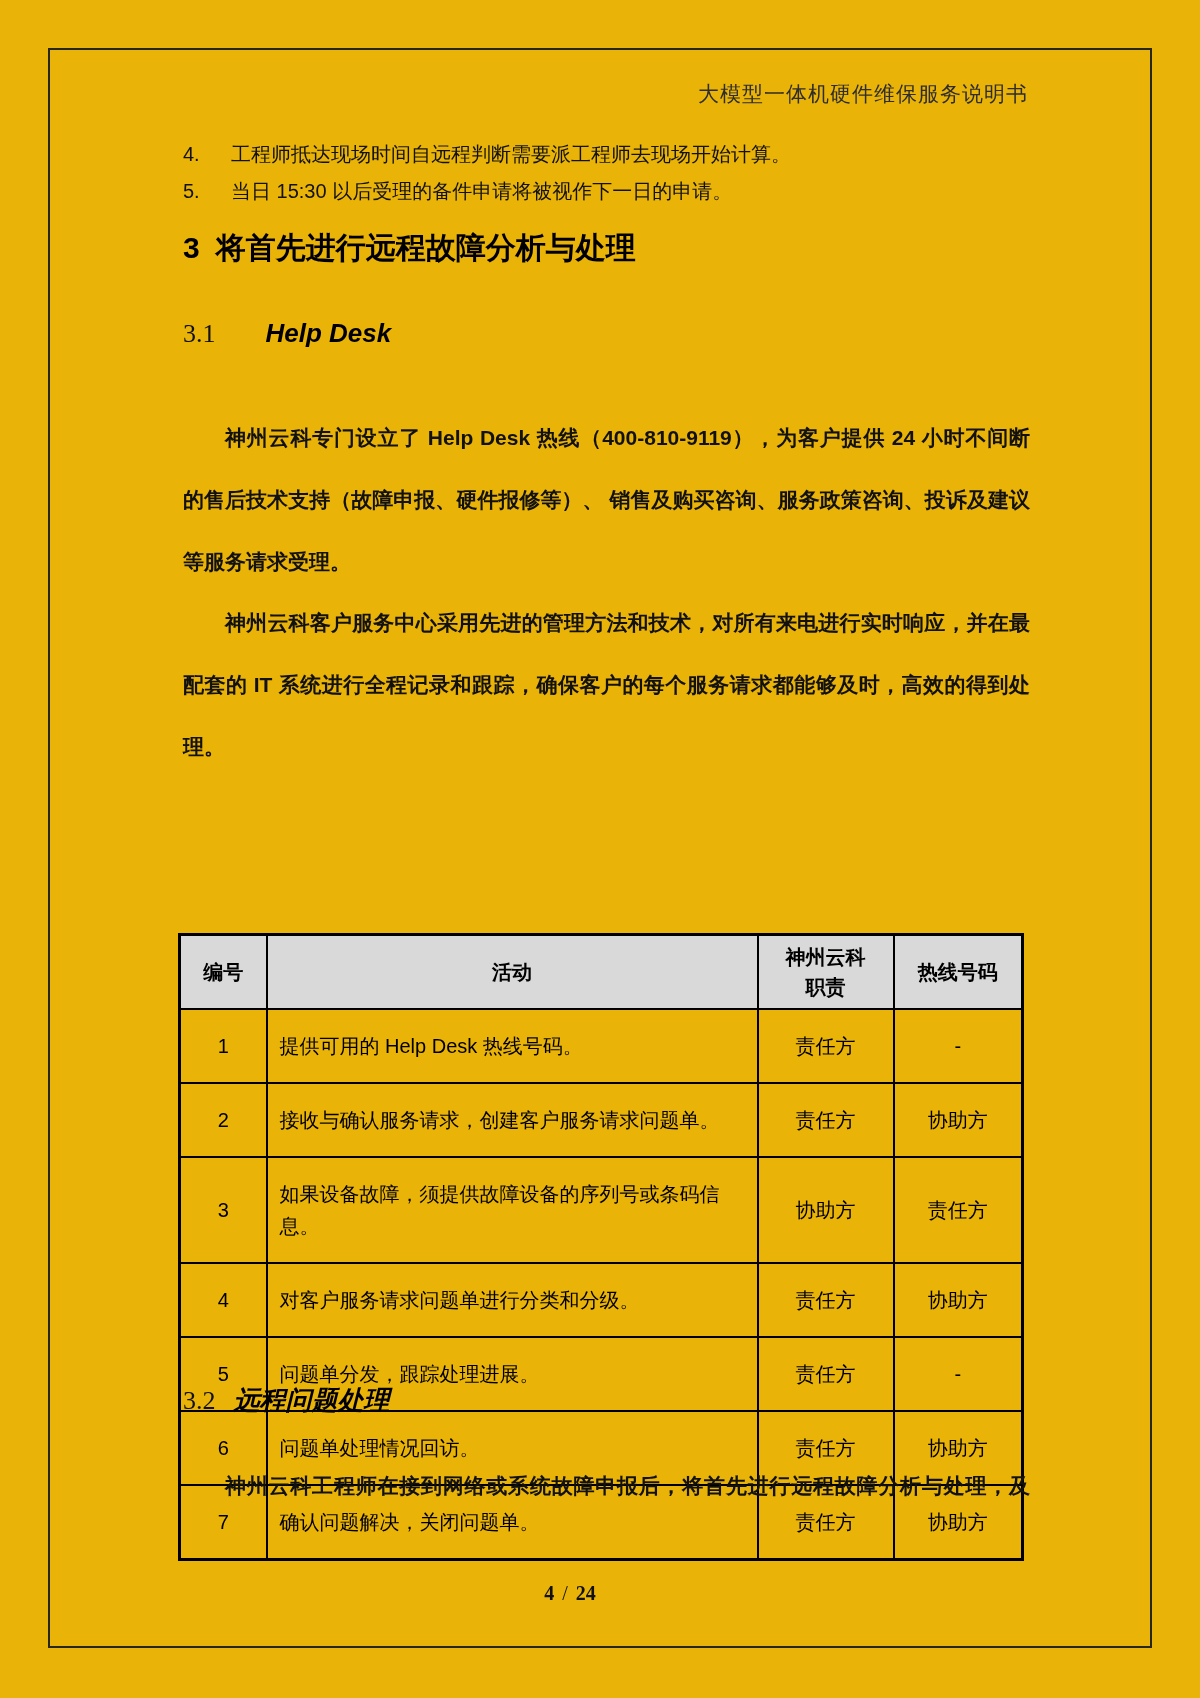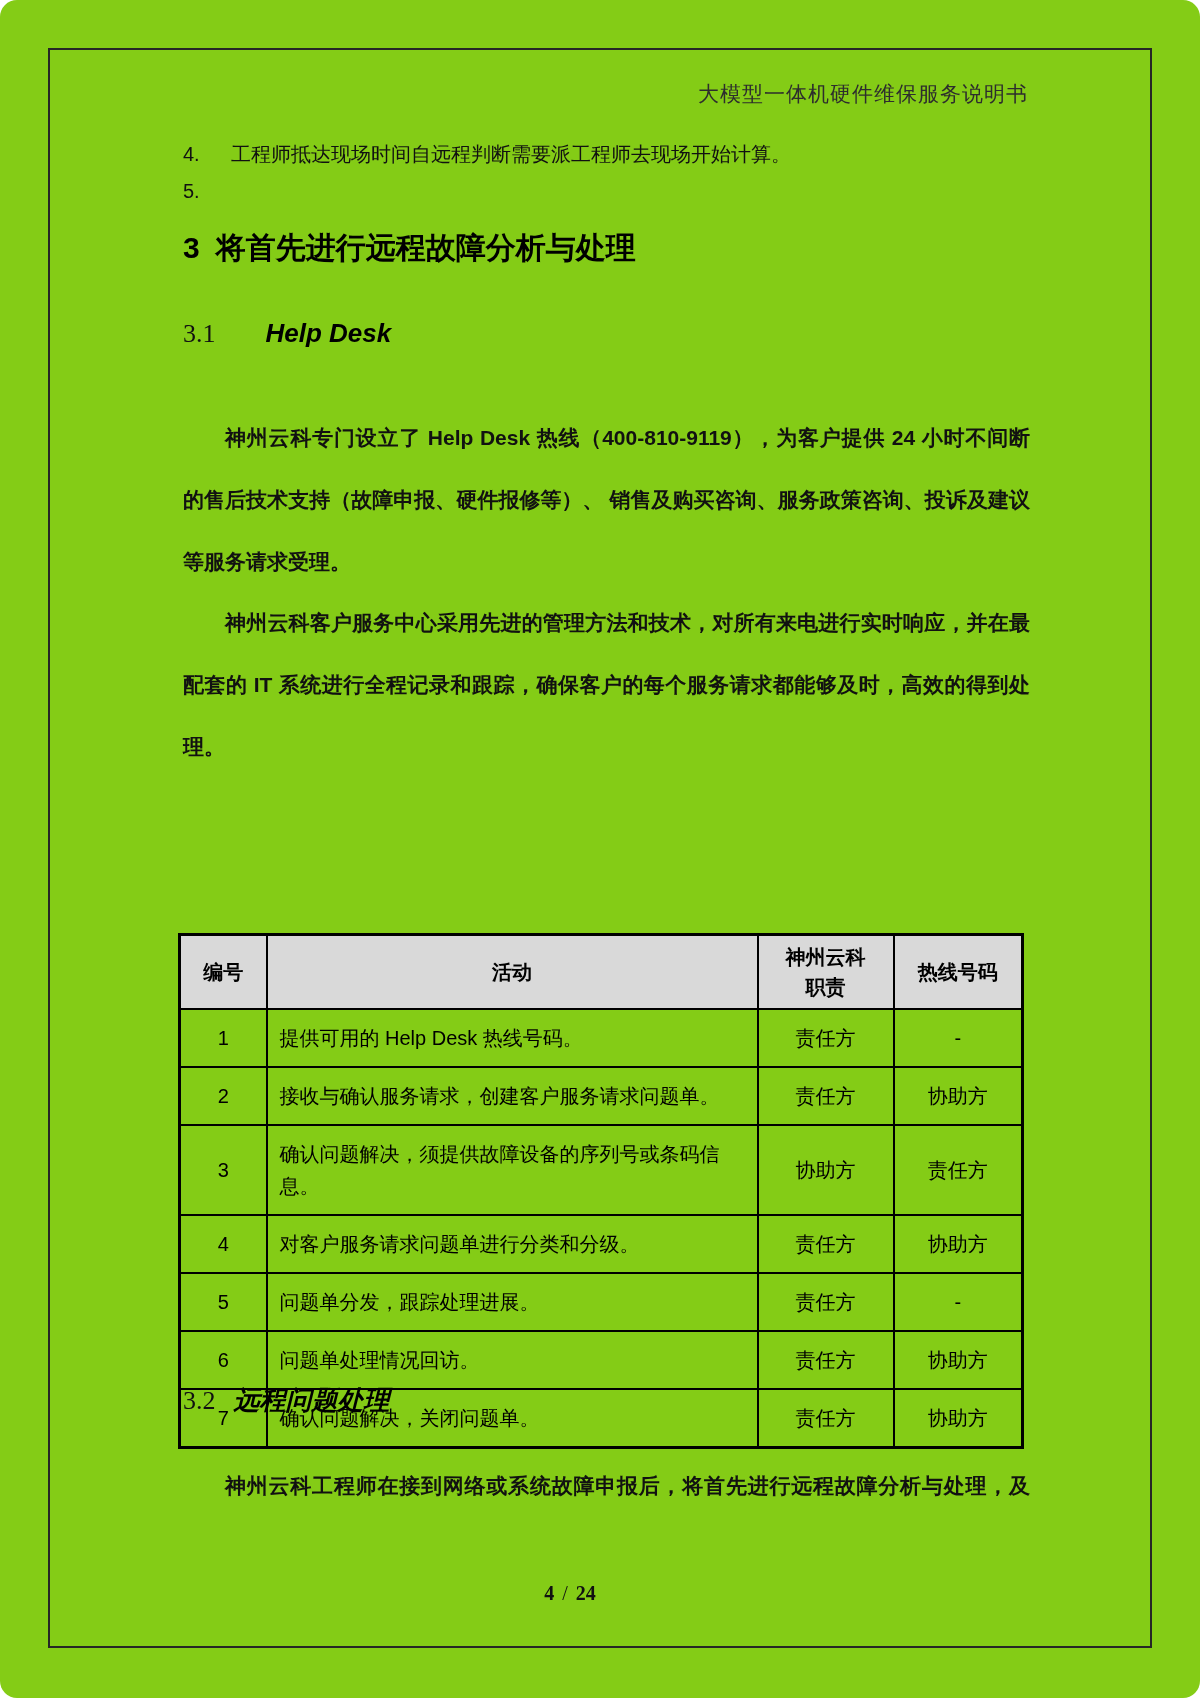--- a/index.html
+++ b/index.html
@@ -1,24 +1,23 @@
 <!DOCTYPE html>
 <html><head>
 <meta charset="utf-8">
 <style>
   html, body { margin: 0; padding: 0; background: #ffffff; }
   .page {
     position: relative;
     width: 1200px;
     height: 1698px;
-    background: #84cc16;
+    background: #eab308;
     font-family: "Liberation Sans", sans-serif;
     color: #111111;
     overflow: hidden;
-    border-radius: 17px;
   }
   .page-border {
     position: absolute;
     left: 48px; top: 48px;
     width: 1100px; height: 1596px;
     border: 2px solid #262626;
   }
   .doc-header {
     position: absolute;
     top: 80px; right: 172px;
@@ -81,21 +80,21 @@
   .resp-table thead th {
     background: #d9d9d9;
     font-weight: bold;
     text-align: center;
     height: 70px;
     line-height: 30px;
   }
   .resp-table td { text-align: center; }
   .resp-table td.activity {
     text-align: left;
-    padding: 12px 12px;
+    padding: 20px 12px;
     line-height: 32px;
   }
   .resp-table tr.r-normal { height: 45px; }
   .resp-table tr.r-tall { height: 72px; }
   .doc-footer {
     position: absolute;
     left: 0; top: 1582px; width: 1140px;
     text-align: center;
     font-family: "Liberation Serif", serif;
     font-size: 20px; font-weight: bold; color: #111;
@@ -111,20 +110,21 @@
 
   <div class="doc-header">大模型一体机硬件维保服务说明书</div>
 
   <div class="intro-list">
     <div class="intro-item">
       <span class="num">4.</span>
       <span class="txt">工程师抵达现场时间自远程判断需要派工程师去现场开始计算。</span>
     </div>
     <div class="intro-item">
       <span class="num">5.</span>
+      <span class="txt">当日 15:30 以后受理的备件申请将被视作下一日的申请。</span>
     </div>
   </div>
 
   <div class="h-sec3">
     <span class="hnum">3</span>
     <span class="htitle">将首先进行远程故障分析与处理</span>
   </div>
 
   <div class="h-sub h-31">
     <span class="hnum">3.1</span>
@@ -170,21 +170,21 @@
         <td>-</td>
       </tr>
       <tr class="r-normal">
         <td>2</td>
         <td class="activity">接收与确认服务请求，创建客户服务请求问题单。</td>
         <td>责任方</td>
         <td>协助方</td>
       </tr>
       <tr class="r-tall">
         <td>3</td>
-        <td class="activity">确认问题解决，须提供故障设备的序列号或条码信息。</td>
+        <td class="activity">如果设备故障，须提供故障设备的序列号或条码信息。</td>
         <td>协助方</td>
         <td>责任方</td>
       </tr>
       <tr class="r-normal">
         <td>4</td>
         <td class="activity">对客户服务请求问题单进行分类和分级。</td>
         <td>责任方</td>
         <td>协助方</td>
       </tr>
       <tr class="r-normal">

